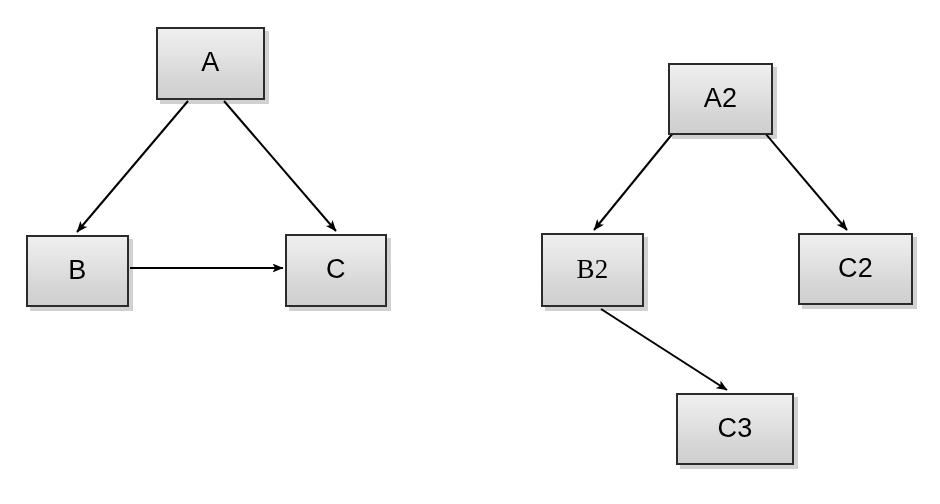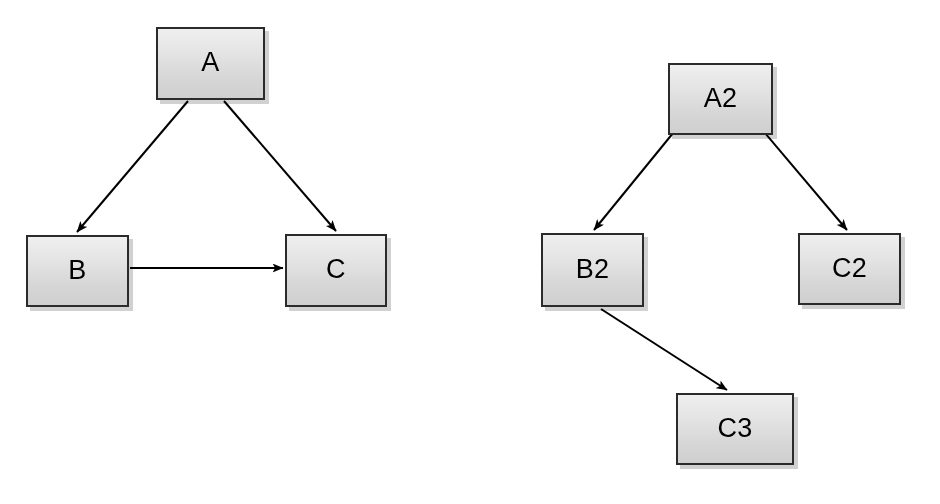--- a/index.html
+++ b/index.html
@@ -75,24 +75,24 @@
       </div>
       <div class="node" style="left: 26px; top: 235px; width: 103px; height: 72px;">
         <span class="node-label">B</span>
       </div>
       <div class="node" style="left: 285px; top: 234px; width: 102px; height: 73px;">
         <span class="node-label">C</span>
       </div>
       <div class="node" style="left: 668px; top: 27px; width: 105px; height: 72px; margin-top: 36px;">
         <span class="node-label">A2</span>
       </div>
-      <div class="node" style="left: 541px; top: 233px; width: 103px; height: 74px;">
+      <div class="node" style="left: 541px; top: 233px; width: 103px; height: 74px; font-family: Liberation Serif, serif;">
         <span class="node-label">B2</span>
       </div>
-      <div class="node" style="left: 798px; top: 233px; width: 103px; height: 72px; justify-content: center;">
+      <div class="node" style="left: 798px; top: 233px; width: 115px; height: 72px; justify-content: center;">
         <span class="node-label">C2</span>
       </div>
       <div class="node" style="left: 676px; top: 393px; width: 118px; height: 72px;">
         <span class="node-label">C3</span>
       </div>
     </div>
 
 </div>
 
 </body></html>

